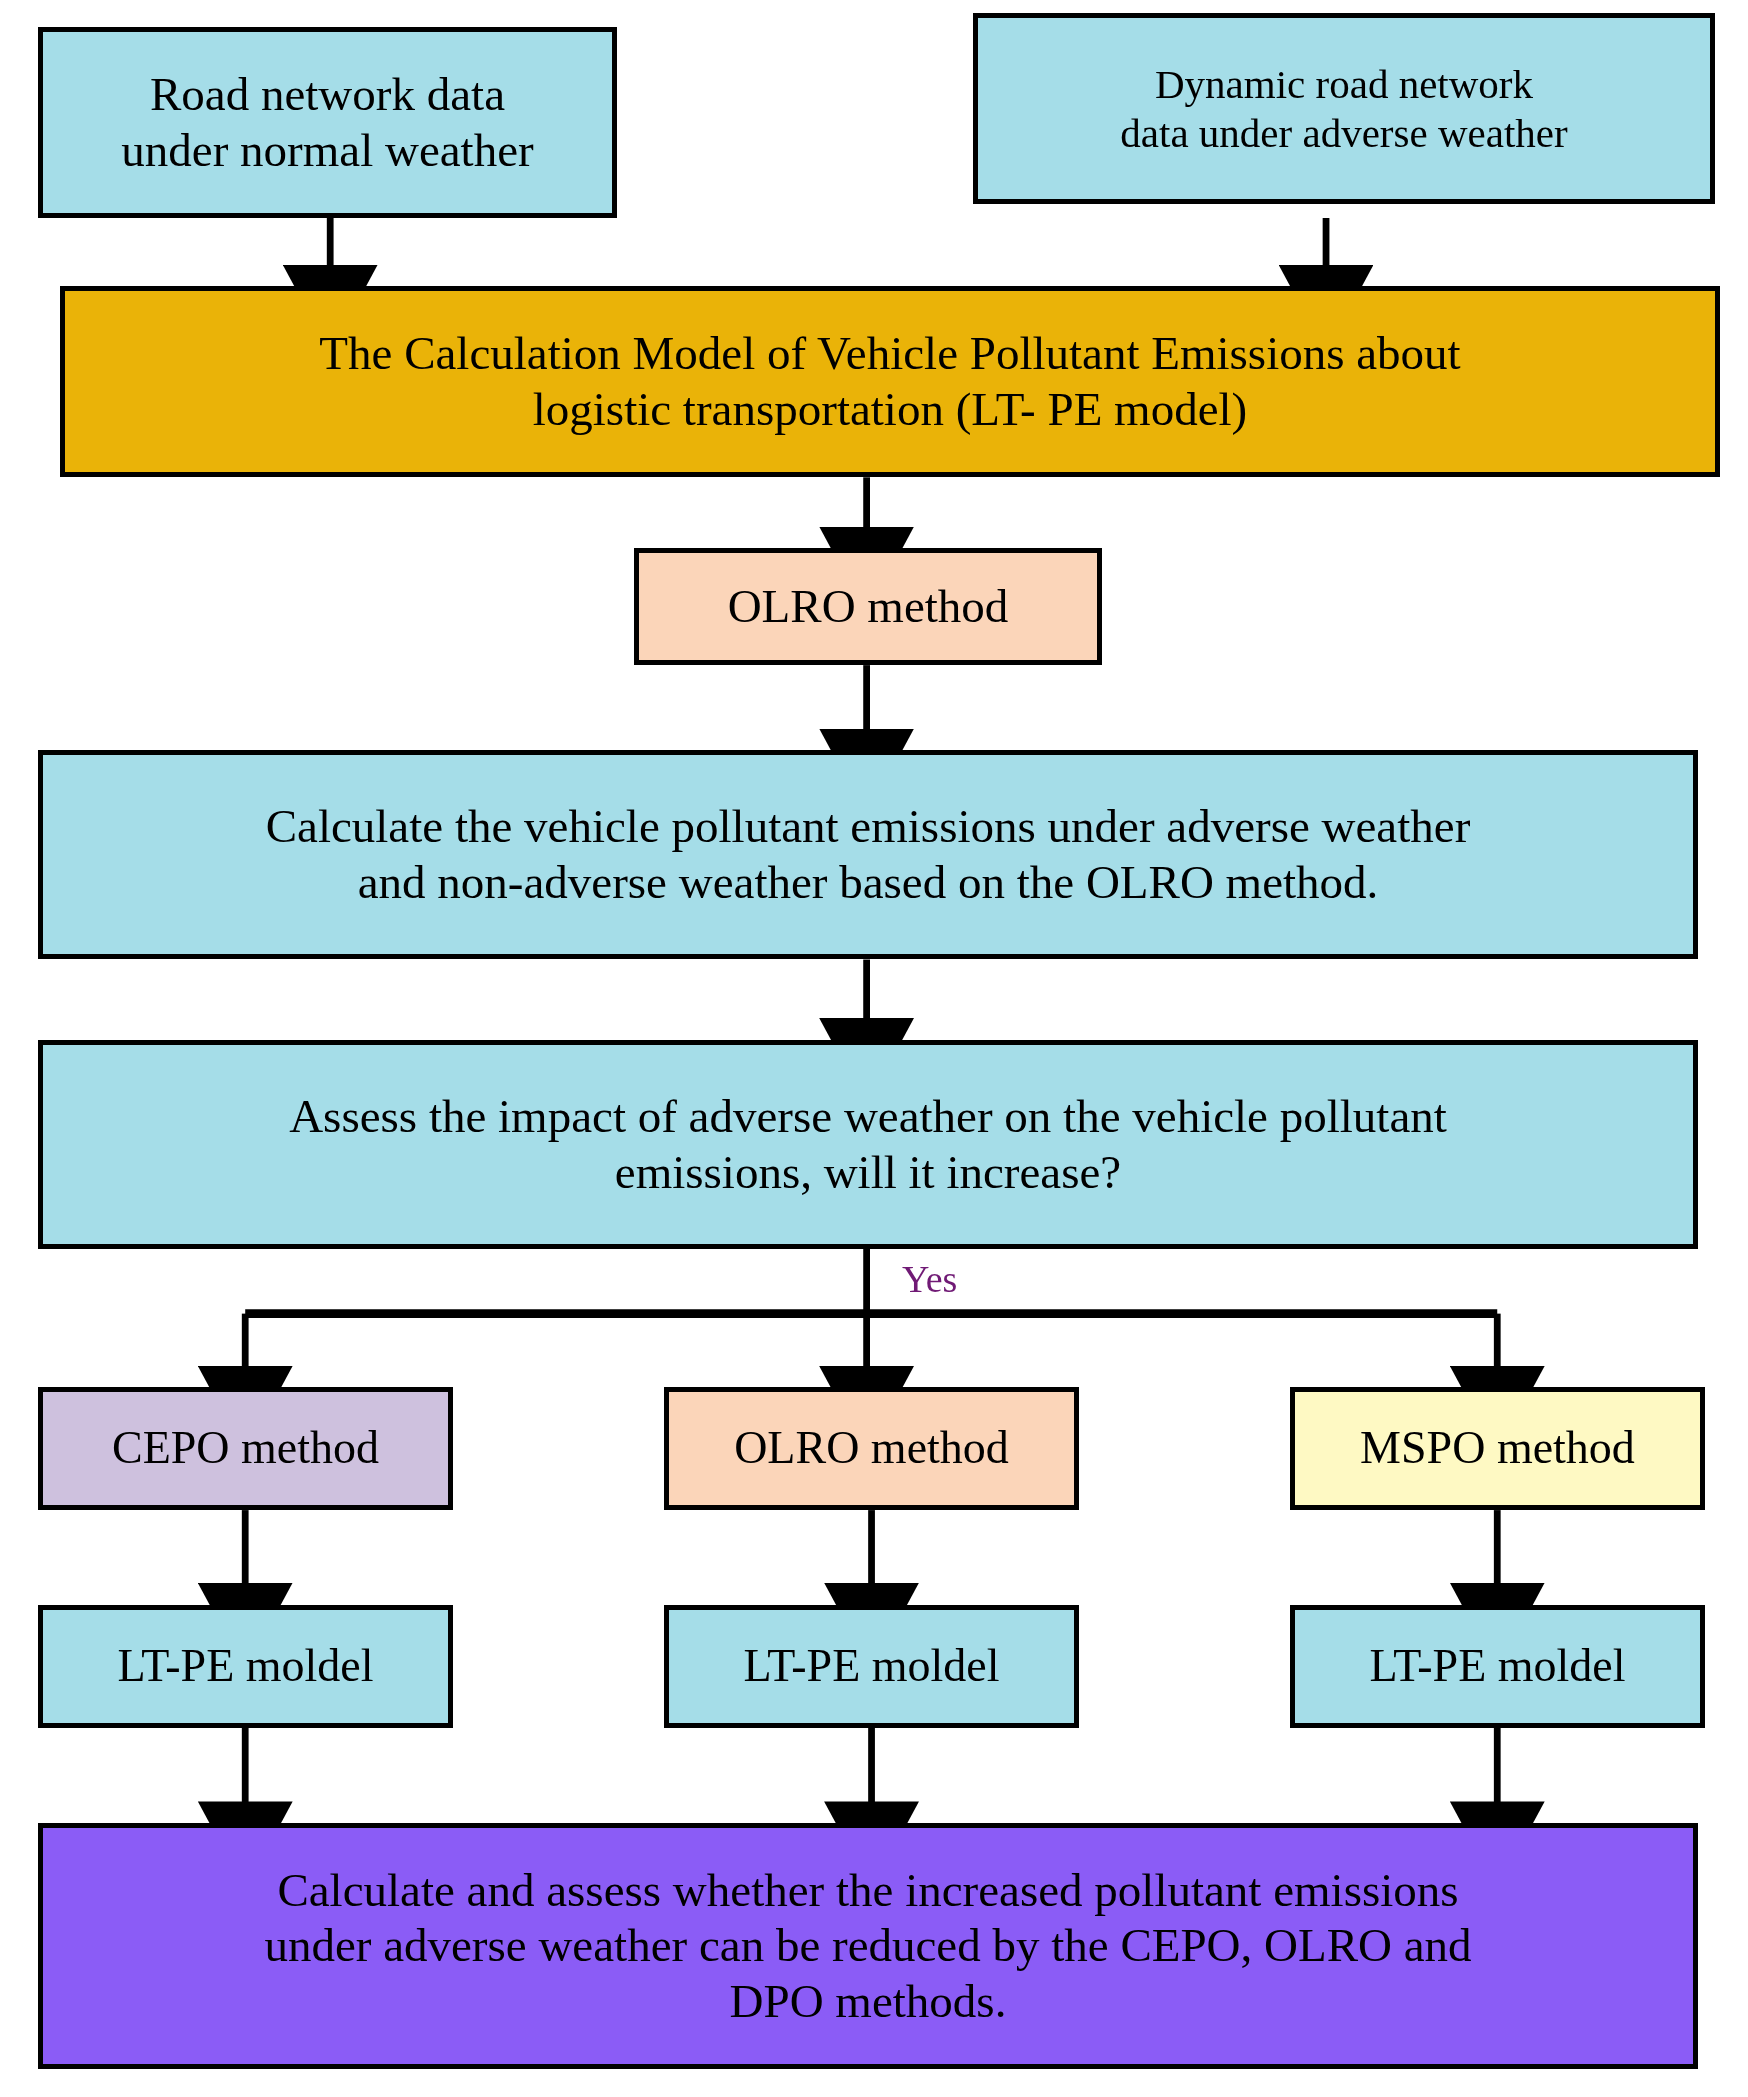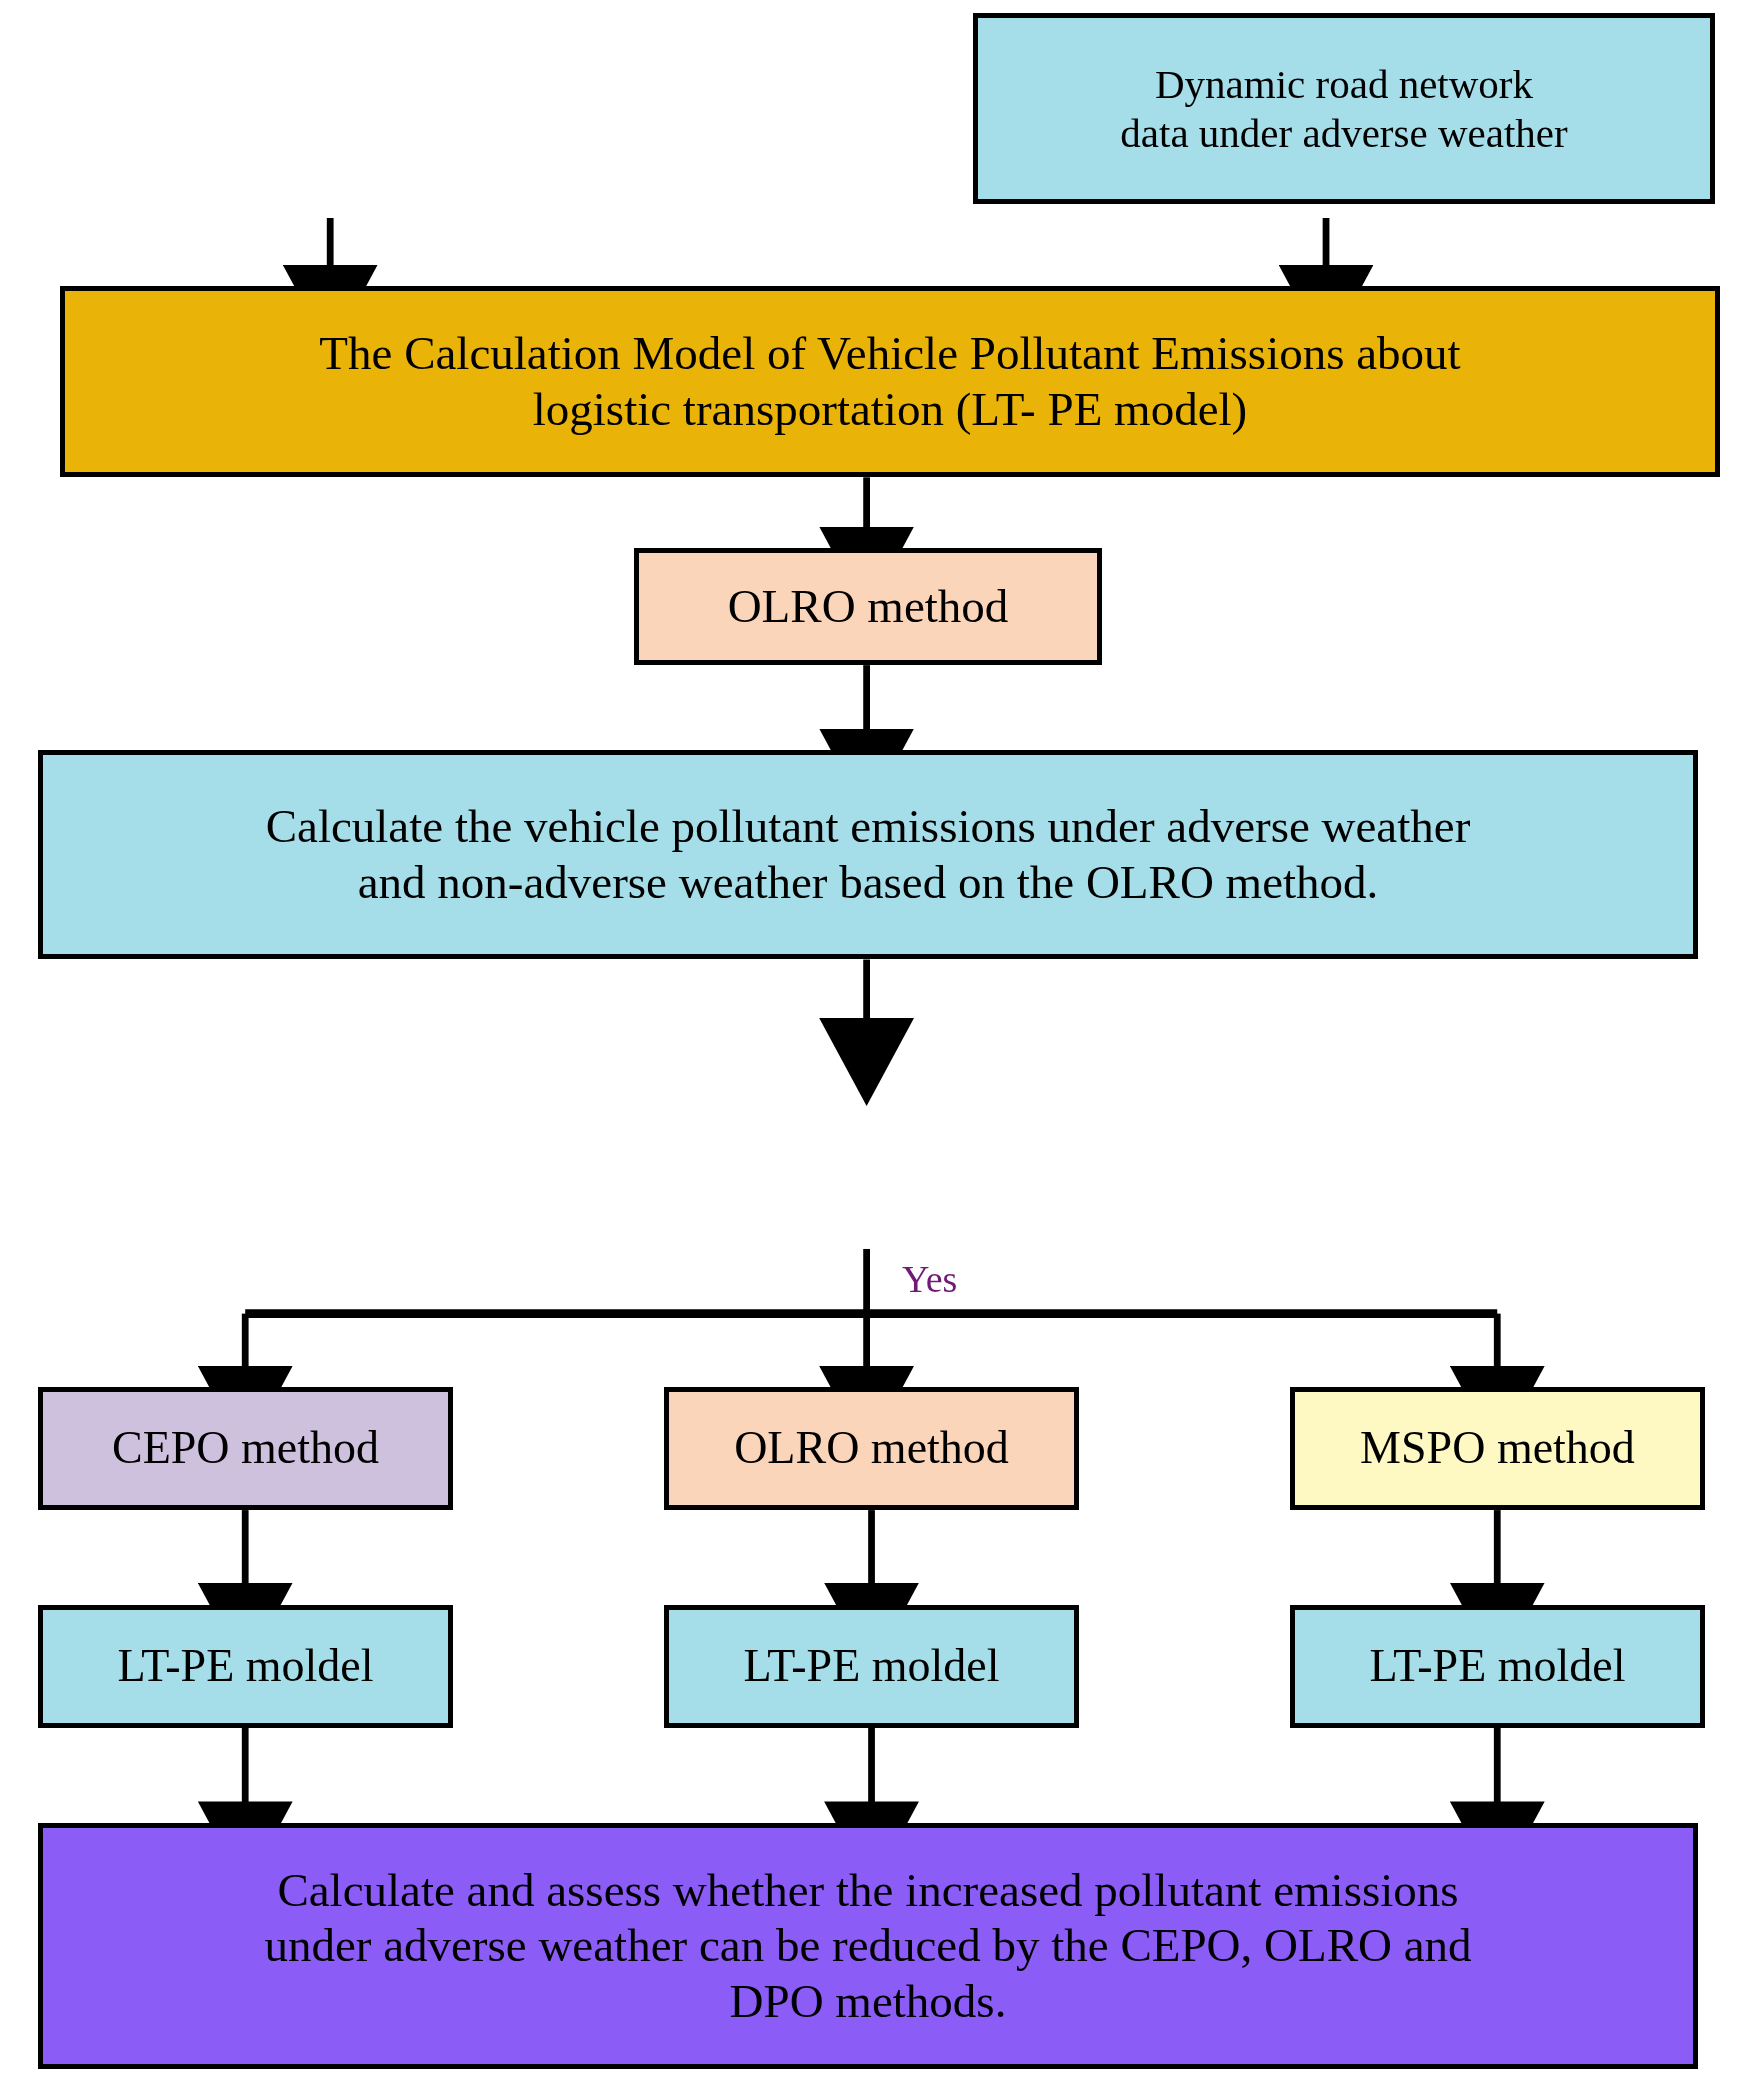--- a/index.html
+++ b/index.html
@@ -114,40 +114,48 @@
 
     <g>
       <line x1="1415" y1="2805" x2="1415" y2="2947" stroke="#000000" stroke-width="11" marker-end="url(#arrowhead)"></line>
     </g>
 
     <g>
       <line x1="2431" y1="2805" x2="2431" y2="2947" stroke="#000000" stroke-width="11" marker-end="url(#arrowhead)"></line>
     </g>
   </svg>
 
+  <div class="node" style="left: 38px; top: 27px; width: 579px; height: 191px; background: rgb(165, 221, 232); font-size: 47px; border-color: rgb(0, 0, 0);">
+    <span class="node-label">Road network data
+under normal weather</span>
+  </div>
 
   <div class="node" style="left: 957px; top: 13px; width: 742px; height: 191px; background: rgb(165, 221, 232); font-size: 41px; border-color: rgb(0, 0, 0); margin-left: 16px;">
     <span class="node-label">Dynamic road network
 data under adverse weather</span>
   </div>
 
   <div class="node" style="left: 38px; top: 286px; width: 1660px; height: 191px; background: #eab308; font-size: 47px; border-color: rgb(0, 0, 0); margin-left: 22px;">
     <span class="node-label">The Calculation Model of Vehicle Pollutant Emissions about
 logistic transportation (LT- PE model)</span>
   </div>
 
   <div class="node" style="left: 634px; top: 548px; width: 468px; height: 117px; background: rgb(251, 213, 185); font-size: 47px; border-color: rgb(0, 0, 0);">
     <span class="node-label">OLRO method</span>
   </div>
 
   <div class="node" style="left: 38px; top: 750px; width: 1660px; height: 209px; background: rgb(165, 221, 232); font-size: 47px; border-color: rgb(0, 0, 0);">
     <span class="node-label">Calculate the vehicle pollutant emissions under adverse weather
 and non-adverse weather based on the OLRO method.</span>
   </div>
 
+  <div class="node" style="left: 38px; top: 1040px; width: 1660px; height: 209px; background: rgb(165, 221, 232); font-size: 47px; border-color: rgb(0, 0, 0);">
+    <span class="node-label">Assess the impact of adverse weather on the vehicle pollutant
+emissions, will it increase?</span>
+  </div>
 
   <div class="node" style="left: 38px; top: 1387px; width: 415px; height: 123px; background: rgb(206, 193, 222); font-size: 46px; border-color: rgb(0, 0, 0);">
     <span class="node-label">CEPO method</span>
   </div>
 
   <div class="node" style="left: 664px; top: 1387px; width: 415px; height: 123px; background: rgb(251, 213, 185); font-size: 46px; border-color: rgb(0, 0, 0);">
     <span class="node-label">OLRO method</span>
   </div>
 
   <div class="node" style="left: 1290px; top: 1387px; width: 415px; height: 123px; background: #fef9c3; font-size: 46px; border-color: rgb(0, 0, 0);">

